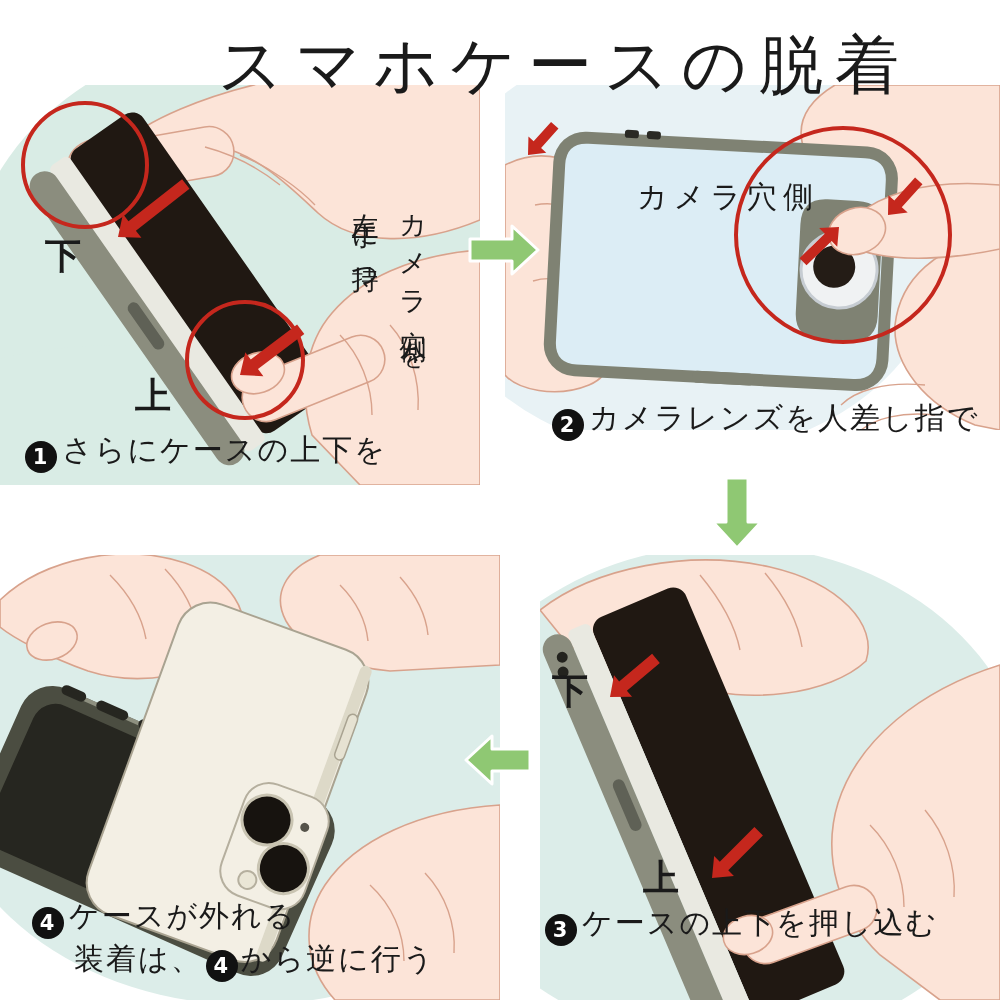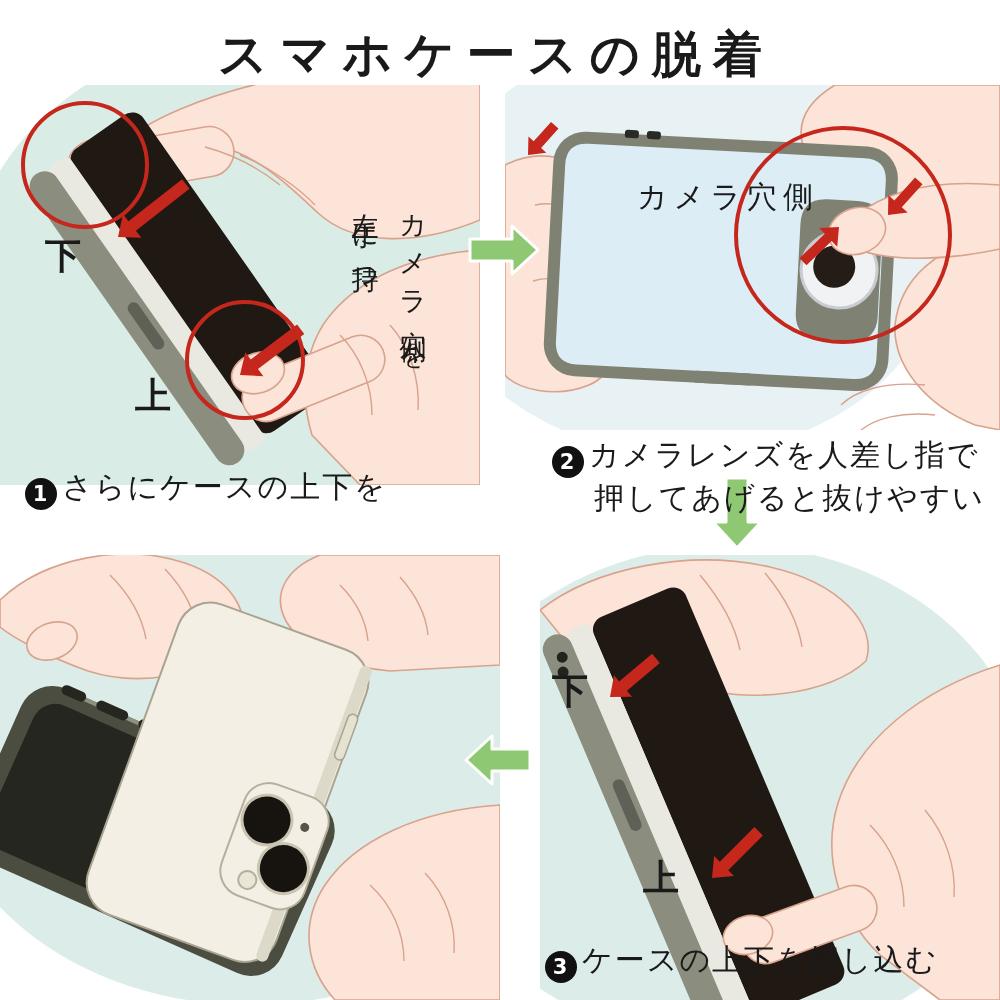--- a/index.html
+++ b/index.html
@@ -2,28 +2,28 @@
 <html><head>
 <meta charset="utf-8">
 <style>
   html,body{margin:0;padding:0;background:#fff;}
   .canvas{
     position:relative;width:1000px;height:1000px;overflow:hidden;background:#ffffff;
     font-family:"DejaVu Sans",sans-serif;color:#1a1a1a;
   }
   .abs{position:absolute;}
   .page-title{
-    left:218px;top:22px;width:600px;font-size:49px;font-weight:700;
+    left:218px;top:22px;width:600px;font-size:64px;font-weight:400;
     letter-spacing:12px;white-space:nowrap;
   }
   .vtext{
     writing-mode:vertical-rl;text-orientation:upright;
     font-size:27px;letter-spacing:7px;line-height:1;
   }
-  .caption{font-size:30px;font-weight:500;letter-spacing:2px;line-height:40px;white-space:nowrap;margin-top:37px;}
+  .caption{font-size:30px;font-weight:500;letter-spacing:2px;line-height:40px;white-space:nowrap;}
   .badge{
     display:inline-flex;width:32px;height:32px;border-radius:50%;background:#111;
     color:#fff;font-size:21px;font-weight:bold;align-items:center;justify-content:center;
     vertical-align:-4px;margin-right:5px;
   }
   .badge.inline{margin:0 3px;}
   .indent2{padding-left:42px;}
   svg{display:block;}
   svg text{font-family:"DejaVu Sans",sans-serif;fill:#1a1a1a;}
   .dir-label{font-size:36px;font-weight:600;}
@@ -218,21 +218,26 @@
 
   <div class="abs vtext" style="left:400px;top:196px">カメラ穴側を</div>
   <div class="abs vtext" style="left:352px;top:192px">左手に持つ</div>
 
   <div class="abs caption" style="left:25px;top:430px">
     <span class="badge">1</span><span>さらにケースの上下を</span>
   </div>
 
   <div class="abs caption" style="left:552px;top:398px">
     <div><span class="badge">2</span><span>カメラレンズを人差し指で</span></div>
-    <div class="indent2">押してあげると抜けやすい</div>
   </div>
 
   <div class="abs caption" style="left:545px;top:903px">
     <div><span class="badge">3</span><span>ケースの上下を押し込む</span></div>
   </div>
 
+  <div class="abs caption" style="left:32px;top:896px">
+    <div><span class="badge">4</span><span>ケースが外れる</span></div>
+    <div class="indent2">
+      <span>装着は、</span><span class="badge inline">4</span><span>から逆に行う</span>
+    </div>
+  </div>
 
 </div>
 
 </body></html>

